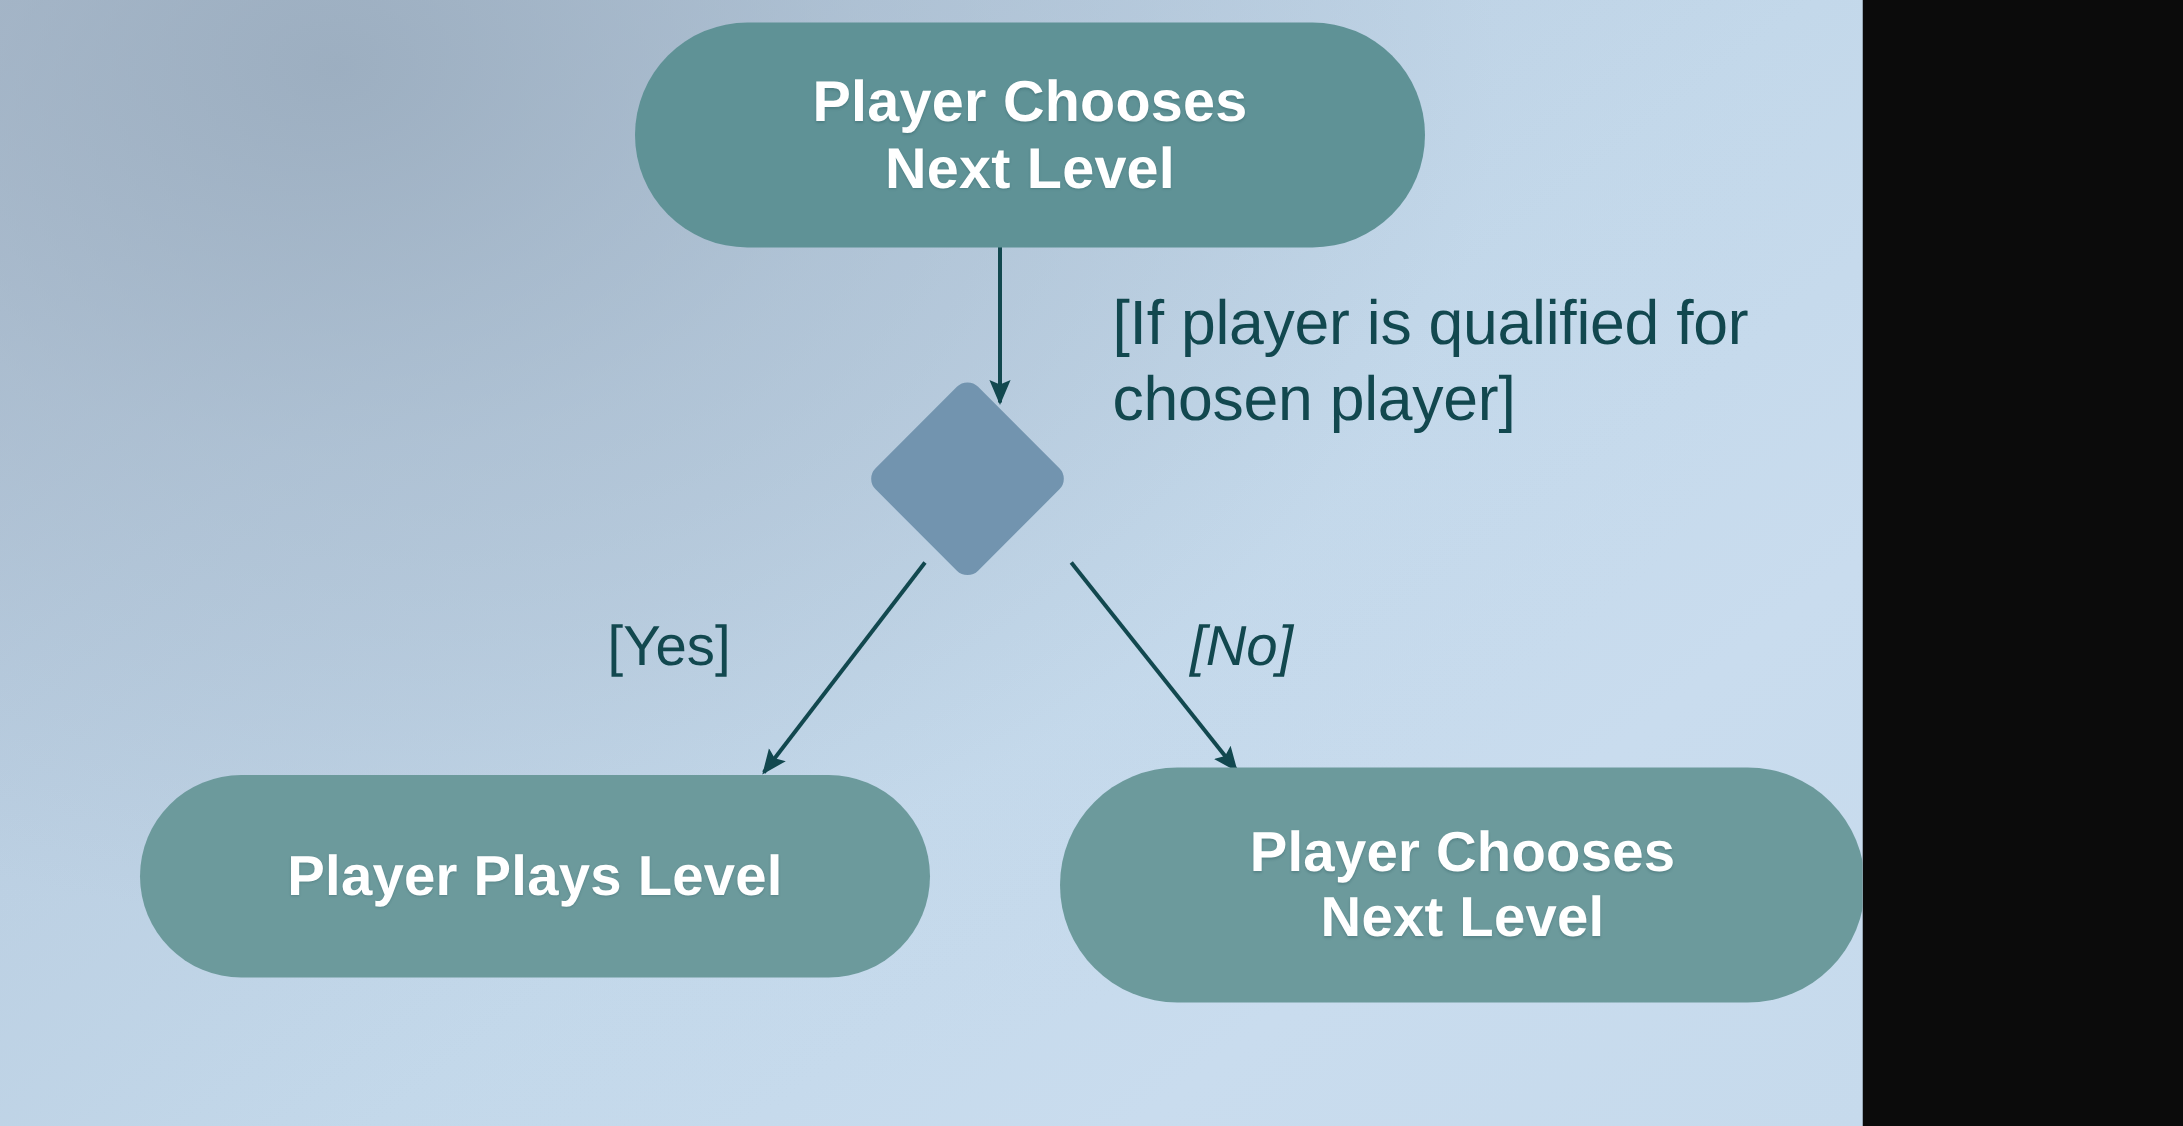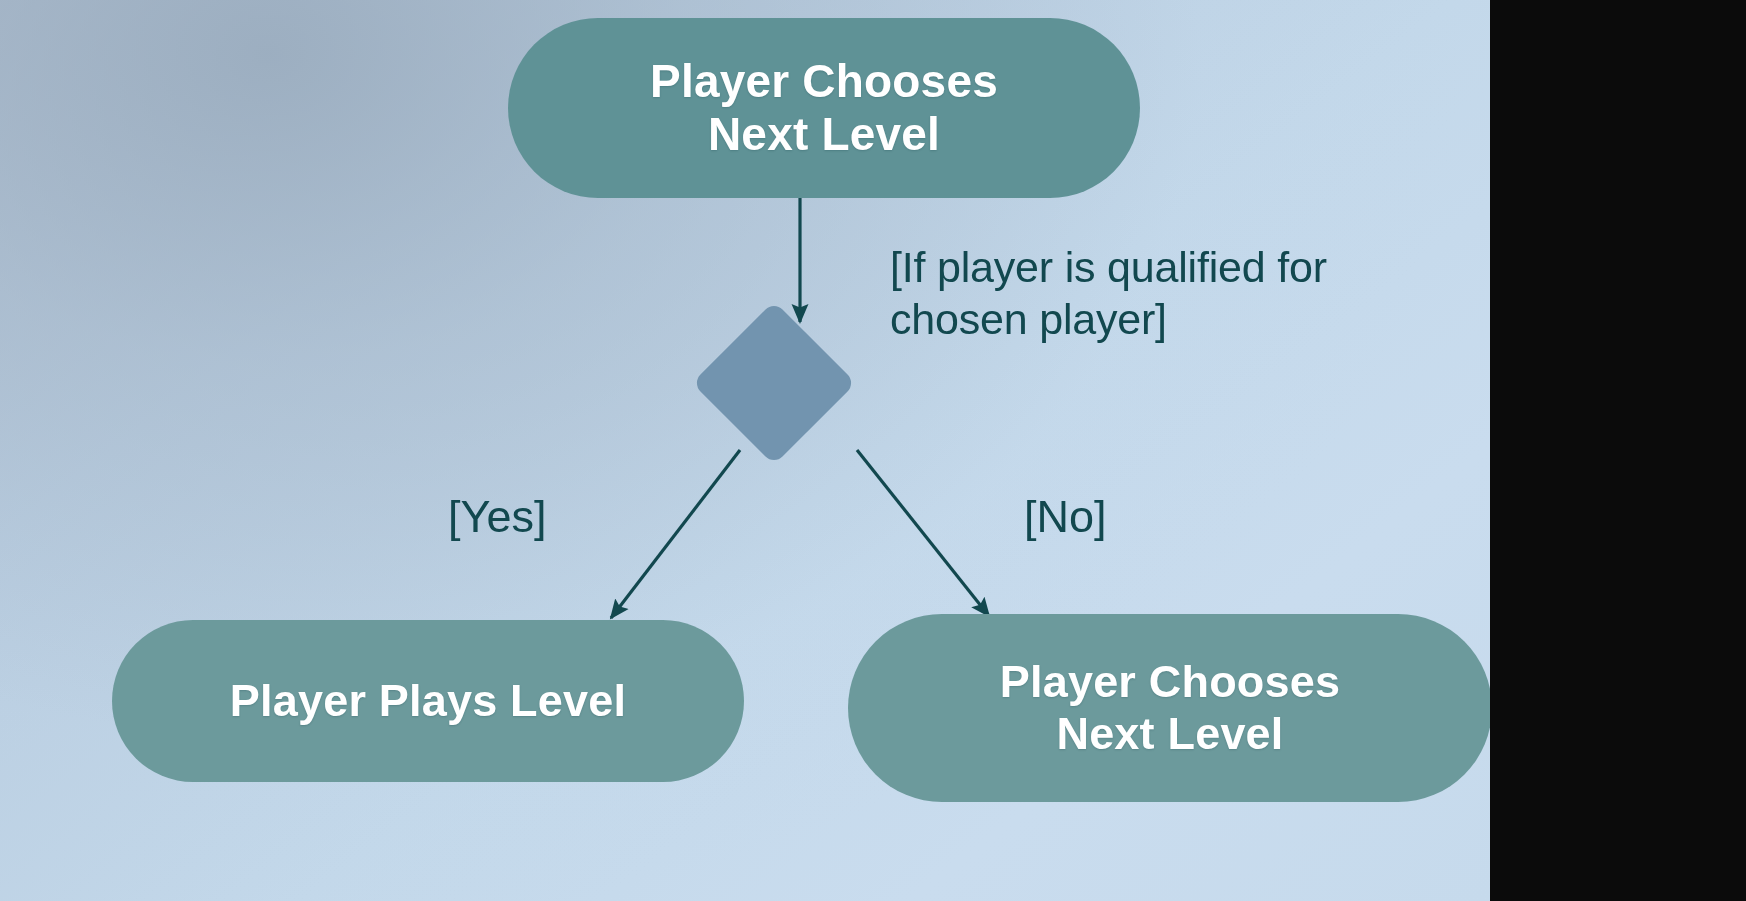--- a/index.html
+++ b/index.html
@@ -73,33 +73,34 @@
   
   .edge-label {
     position: absolute;
     color: #12484f;
     font-weight: 400;
     line-height: 1.22;
     white-space: pre-line;
     -webkit-font-smoothing: antialiased;
   }
   #label-guard {
-    left: 890px; top: 241px;
+    left: 890px; top: 228px;
     width: 640px;
-    font-size: 43px;
+    font-size: 50px;
     letter-spacing: -0.2px;
   }
   #label-yes {
-    left: 448px; top: 490px;
+    left: 486px; top: 490px;
     font-size: 45px;
     text-align: center;
   }
   #label-no {
-    left: 1024px; top: 490px;
+    left: 952px; top: 490px;
     font-size: 45px;
+    font-style: italic;
   }
 
   
   #edges {
     position: absolute;
     left: 0; top: 0;
     width: 1746px; height: 901px;
     pointer-events: none;
   }
 </style>

